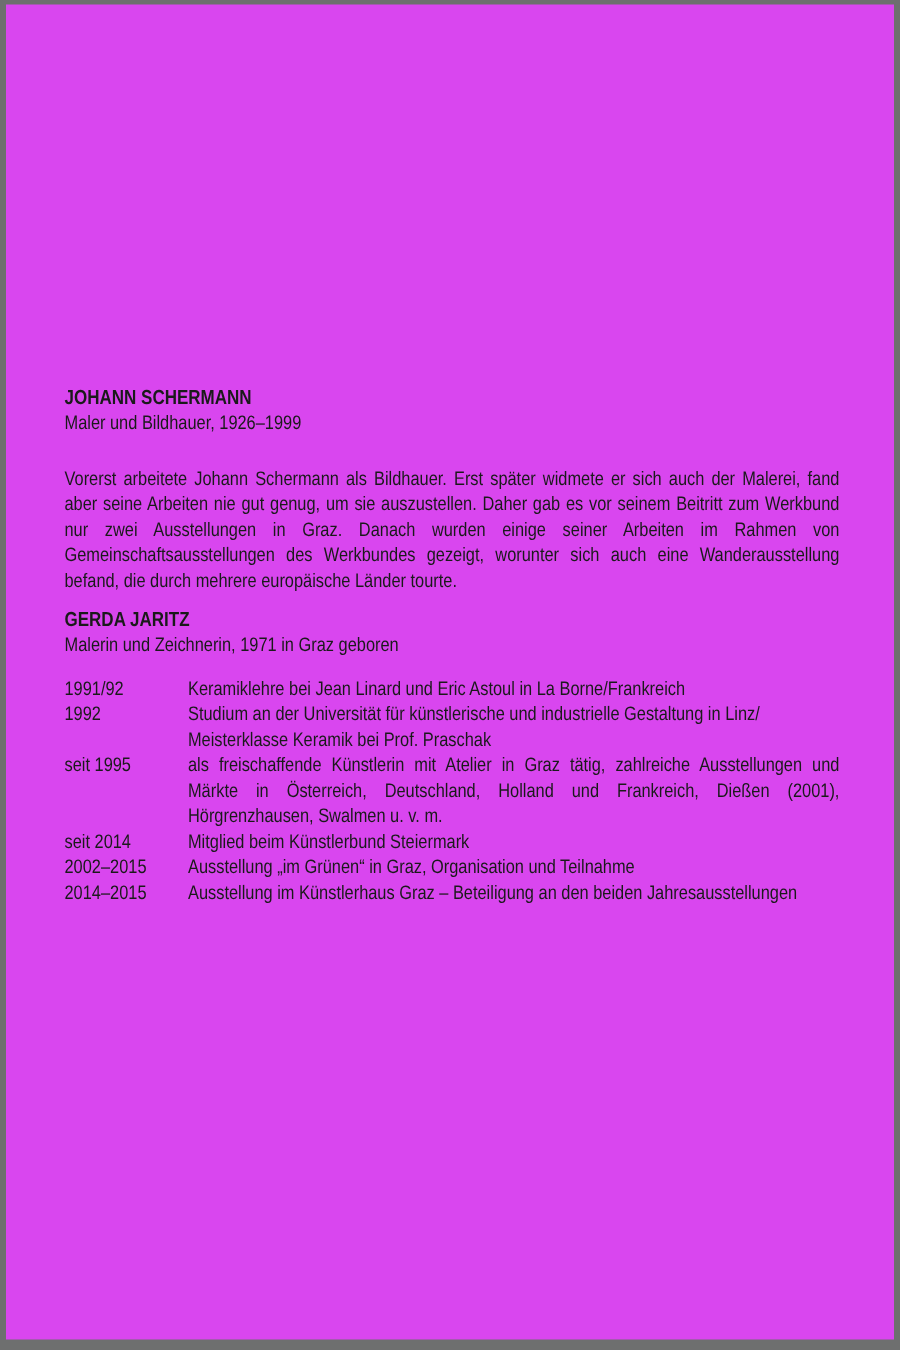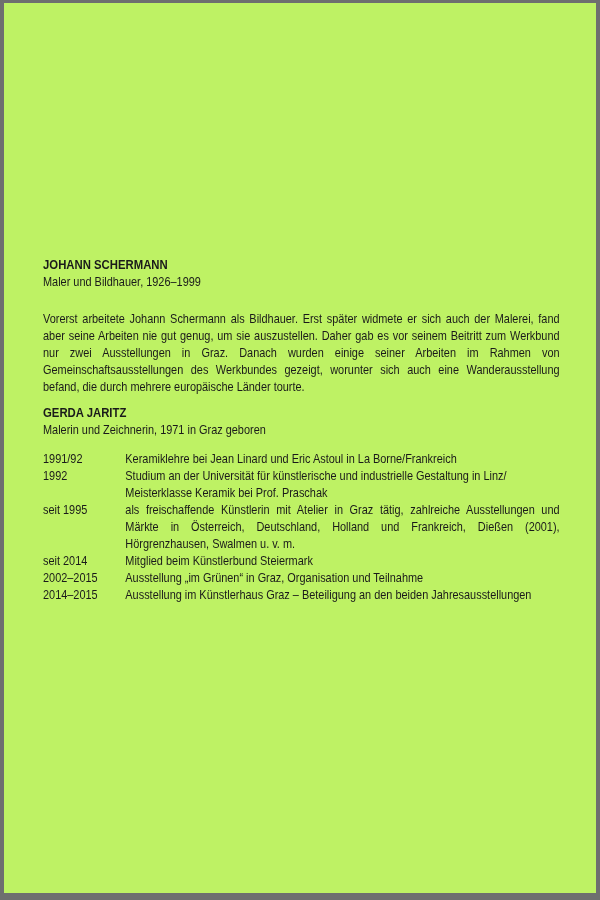--- a/index.html
+++ b/index.html
@@ -13,21 +13,21 @@
     background: #6e6f6f;
     font-family: "Liberation Sans", sans-serif;
     overflow: hidden;
   }
   .page {
     position: absolute;
     left: 4px;
     top: 3px;
     width: 592px;
     height: 890px;
-    background: #bef264;
+    background: #d946ef;
   }
   
   .content {
     position: absolute;
     left: 39px;
     top: 253px;
     width: 615px;
     transform: scaleX(0.84);
     transform-origin: 0 0;
     color: #1a1a1a;

